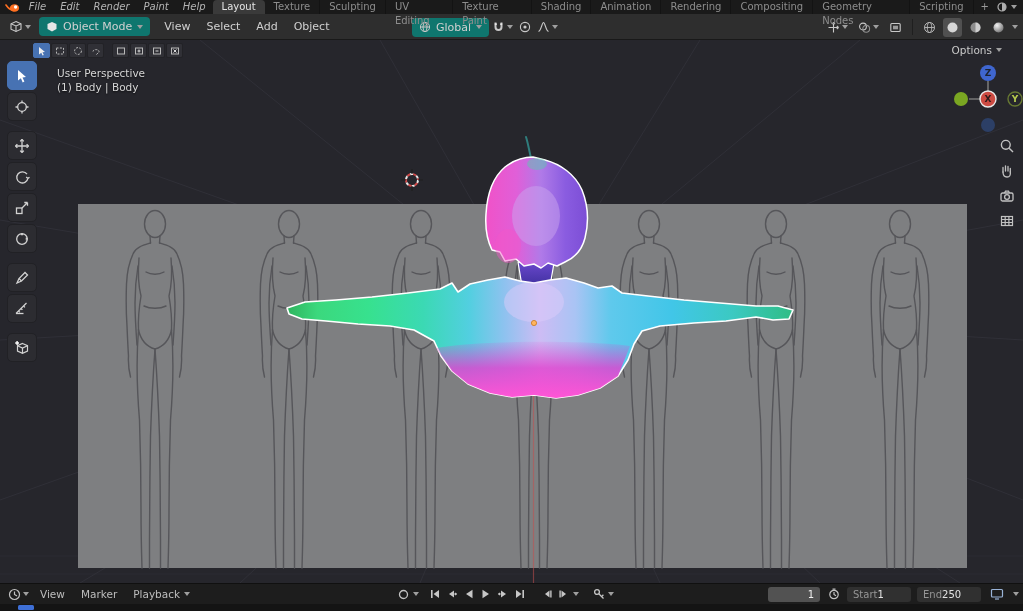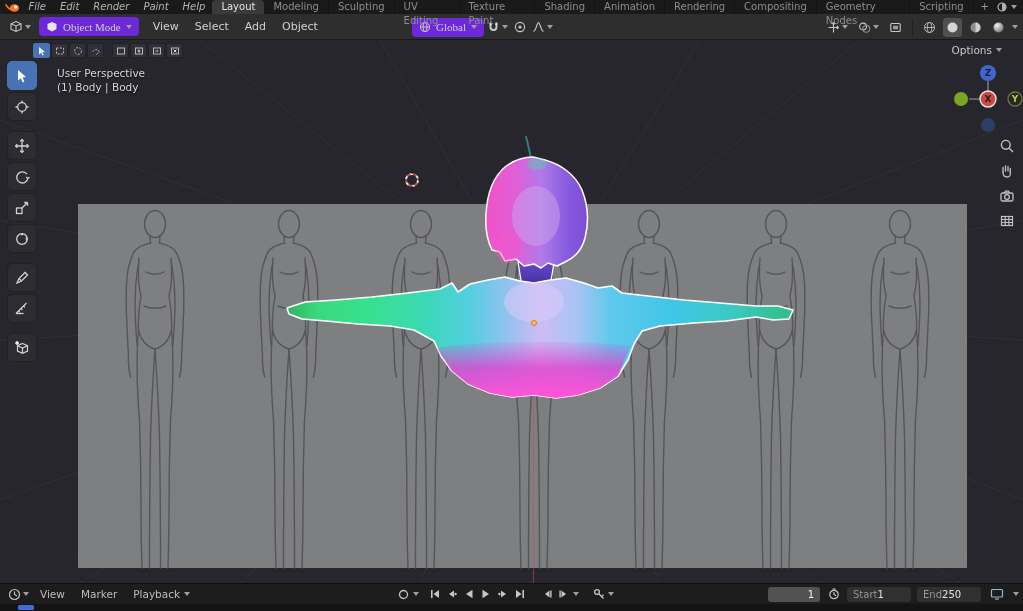--- a/index.html
+++ b/index.html
@@ -17,22 +17,22 @@
   .tab { padding:0 9px; height:14px; line-height:14px; color:#8d8d8d; border-right:1px solid #131313; }
   .tab.active { background:#3a3a3a; color:#e3e3e3; border-radius:4px 4px 0 0; border-right:none; }
   .tab.add { color:#9a9a9a; border-right:none; padding:0 7px; }
   .topbar-right { margin-left:auto; display:flex; align-items:center; gap:3px; padding-right:2px; }
 
   
   .header { position:absolute; top:14px; left:0; width:1023px; height:26px;
             background:#2e2e2e; border-bottom:1px solid #191919; display:flex;
             align-items:center; font-size:11px; color:#d0d0d0; padding:0 6px; z-index:9; }
   .hmenu { padding:0 8px; height:26px; line-height:26px; }
-  .pill { display:inline-flex; align-items:center; gap:5px; background:#6d28d9;
-          border-radius:4px; padding:0 7px; height:19px;font-family:Liberation Serif, serif; }
+  .pill { display:inline-flex; align-items:center; gap:5px; background:#0f766e;
+          border-radius:4px; padding:0 7px; height:19px; }
   .iconbtn { display:inline-flex; align-items:center; justify-content:center;
              height:19px; padding:0 3px; border-radius:3px; gap:2px; }
   .iconbtn.active { background:#505050; }
   .caret { width:0; height:0; border-left:3px solid transparent; border-right:3px solid transparent;
            border-top:4px solid #9f9f9f; display:inline-block; }
   .hdr-mid { position:absolute; left:412px; top:0; height:26px; display:flex; align-items:center; }
   .hdr-right { position:absolute; right:5px; top:0; height:26px; display:flex; align-items:center; gap:4px; }
   .vsep { width:1px; height:16px; background:#1f1f1f; margin:0 3px; }
 
   
@@ -94,21 +94,21 @@
         <circle cx="10.6" cy="5" r="1.7" fill="#ffffff"></circle>
       </svg>
     </div>
     <span class="tmenu">File</span>
     <span class="tmenu">Edit</span>
     <span class="tmenu">Render</span>
     <span class="tmenu">Paint</span>
     <span class="tmenu">Help</span>
     <div class="tabs">
       <span class="tab active">Layout</span>
-      <span class="tab">Modeling</span>
+      <span class="tab">Texture</span>
       <span class="tab">Sculpting</span>
       <span class="tab">UV Editing</span>
       <span class="tab">Texture Paint</span>
       <span class="tab">Shading</span>
       <span class="tab">Animation</span>
       <span class="tab">Rendering</span>
       <span class="tab">Compositing</span>
       <span class="tab">Geometry Nodes</span>
       <span class="tab">Scripting</span>
       <span class="tab add">+</span>

